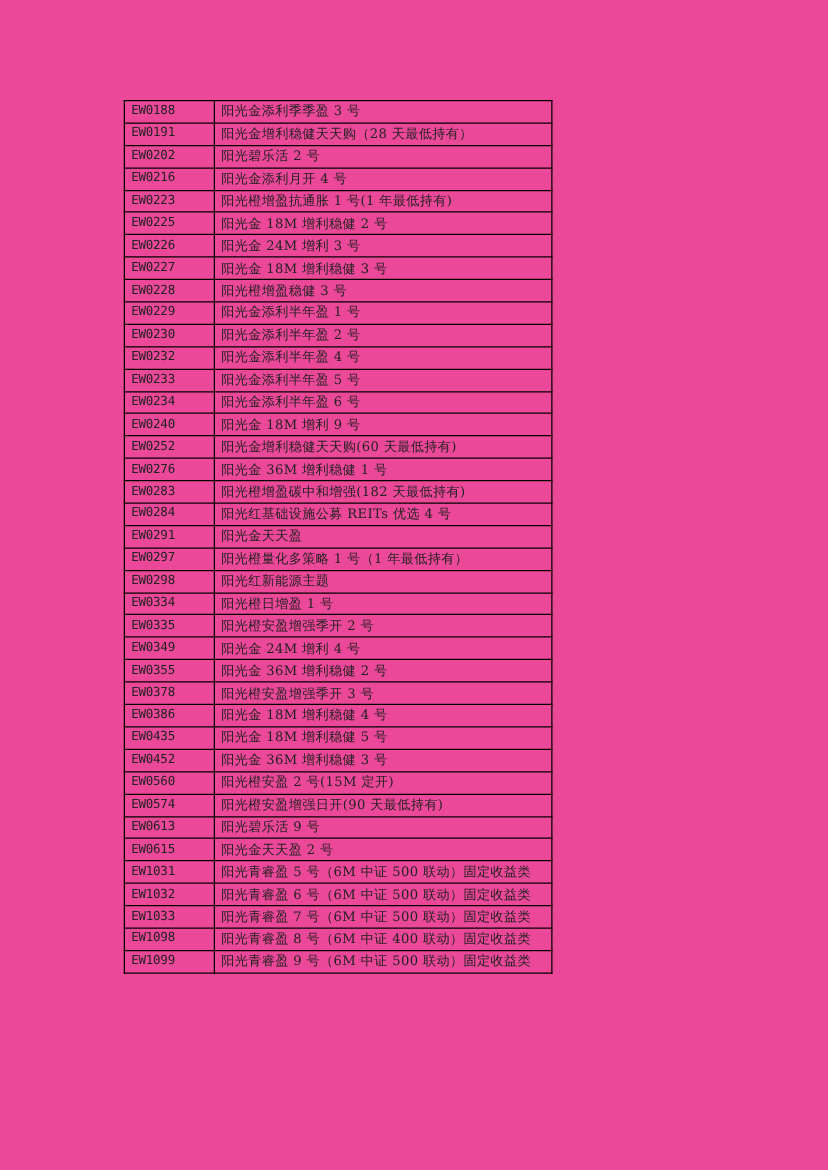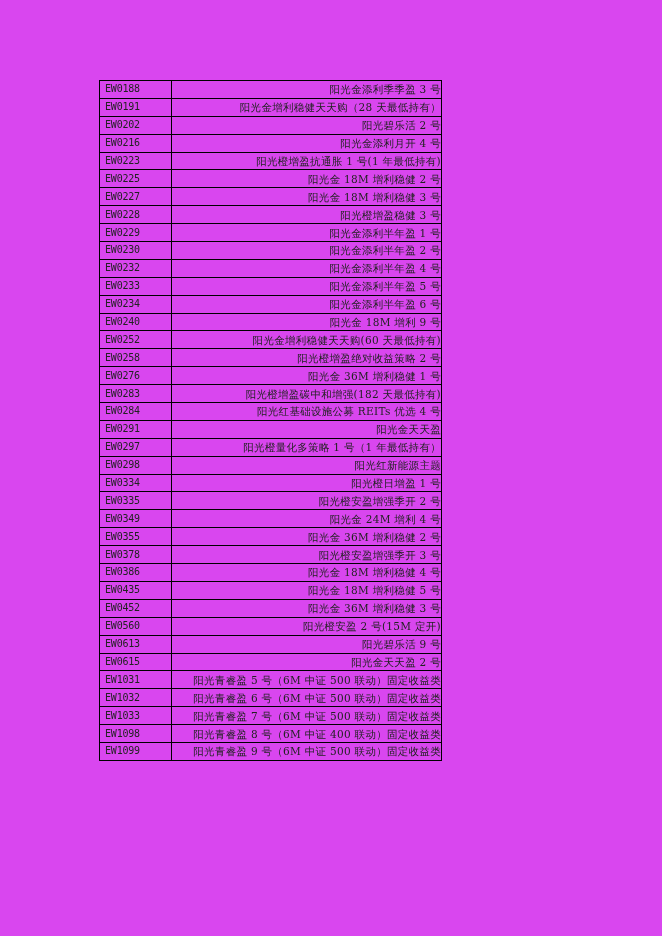--- a/index.html
+++ b/index.html
@@ -14,21 +14,21 @@
       overflow: hidden;
       font-family: "DejaVu Serif", "Liberation Serif", serif;
       color: #111111;
     }
     .page {
       position: absolute;
       left: 0;
       top: 0;
       width: 662px;
       height: 936px;
-      background: #d946ef;
+      background: #ec4899;
     }
     table.product-table {
       position: absolute;
       left: 99px;
       top: 80px;
       width: 342px;
       border-collapse: collapse;
       table-layout: fixed;
     }
     table.product-table td {
@@ -44,21 +44,20 @@
     }
     table.product-table td.code {
       width: 66px;
       font-family: "DejaVu Sans Mono", "Liberation Mono", monospace;
       font-size: 10px;
       letter-spacing: -0.2px;
     }
     table.product-table td.name {
       width: 264px;
       letter-spacing: 0.3px;
-      text-align: right;
     }
   </style>
 </head>
 <body>
 
 <div class="page">
   <table class="product-table">
     <tbody id="table-body">
     <tr>
           <td class="code">EW0188</td>
@@ -78,20 +77,24 @@
         </tr>
         <tr>
           <td class="code">EW0223</td>
           <td class="name">阳光橙增盈抗通胀 1 号(1 年最低持有)</td>
         </tr>
         <tr>
           <td class="code">EW0225</td>
           <td class="name">阳光金 18M 增利稳健 2 号</td>
         </tr>
         <tr>
+          <td class="code">EW0226</td>
+          <td class="name">阳光金 24M 增利 3 号</td>
+        </tr>
+        <tr>
           <td class="code">EW0227</td>
           <td class="name">阳光金 18M 增利稳健 3 号</td>
         </tr>
         <tr>
           <td class="code">EW0228</td>
           <td class="name">阳光橙增盈稳健 3 号</td>
         </tr>
         <tr>
           <td class="code">EW0229</td>
           <td class="name">阳光金添利半年盈 1 号</td>
@@ -114,24 +117,20 @@
         </tr>
         <tr>
           <td class="code">EW0240</td>
           <td class="name">阳光金 18M 增利 9 号</td>
         </tr>
         <tr>
           <td class="code">EW0252</td>
           <td class="name">阳光金增利稳健天天购(60 天最低持有)</td>
         </tr>
         <tr>
-          <td class="code">EW0258</td>
-          <td class="name">阳光橙增盈绝对收益策略 2 号</td>
-        </tr>
-        <tr>
           <td class="code">EW0276</td>
           <td class="name">阳光金 36M 增利稳健 1 号</td>
         </tr>
         <tr>
           <td class="code">EW0283</td>
           <td class="name">阳光橙增盈碳中和增强(182 天最低持有)</td>
         </tr>
         <tr>
           <td class="code">EW0284</td>
           <td class="name">阳光红基础设施公募 REITs 优选 4 号</td>
@@ -176,20 +175,24 @@
           <td class="code">EW0435</td>
           <td class="name">阳光金 18M 增利稳健 5 号</td>
         </tr>
         <tr>
           <td class="code">EW0452</td>
           <td class="name">阳光金 36M 增利稳健 3 号</td>
         </tr>
         <tr>
           <td class="code">EW0560</td>
           <td class="name">阳光橙安盈 2 号(15M 定开)</td>
+        </tr>
+        <tr>
+          <td class="code">EW0574</td>
+          <td class="name">阳光橙安盈增强日开(90 天最低持有)</td>
         </tr>
         <tr>
           <td class="code">EW0613</td>
           <td class="name">阳光碧乐活 9 号</td>
         </tr>
         <tr>
           <td class="code">EW0615</td>
           <td class="name">阳光金天天盈 2 号</td>
         </tr>
         <tr>

